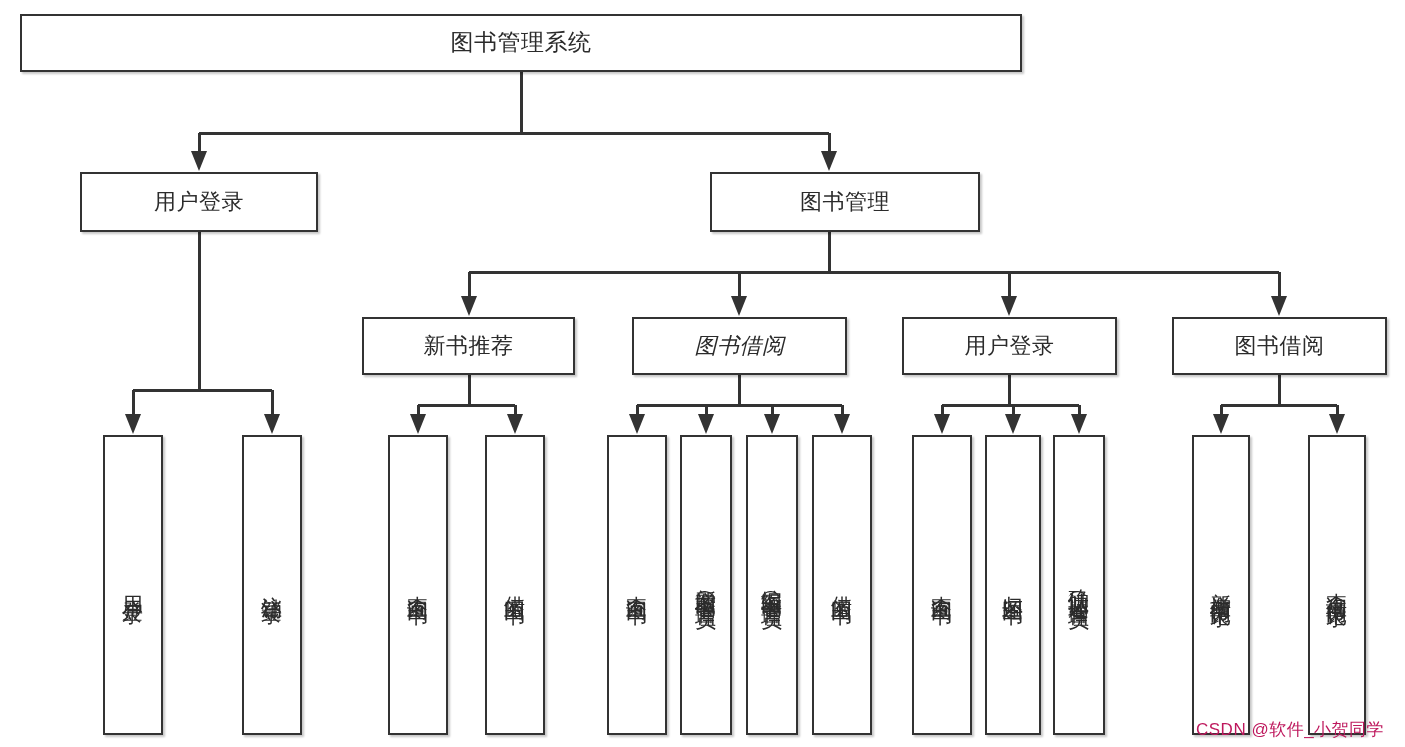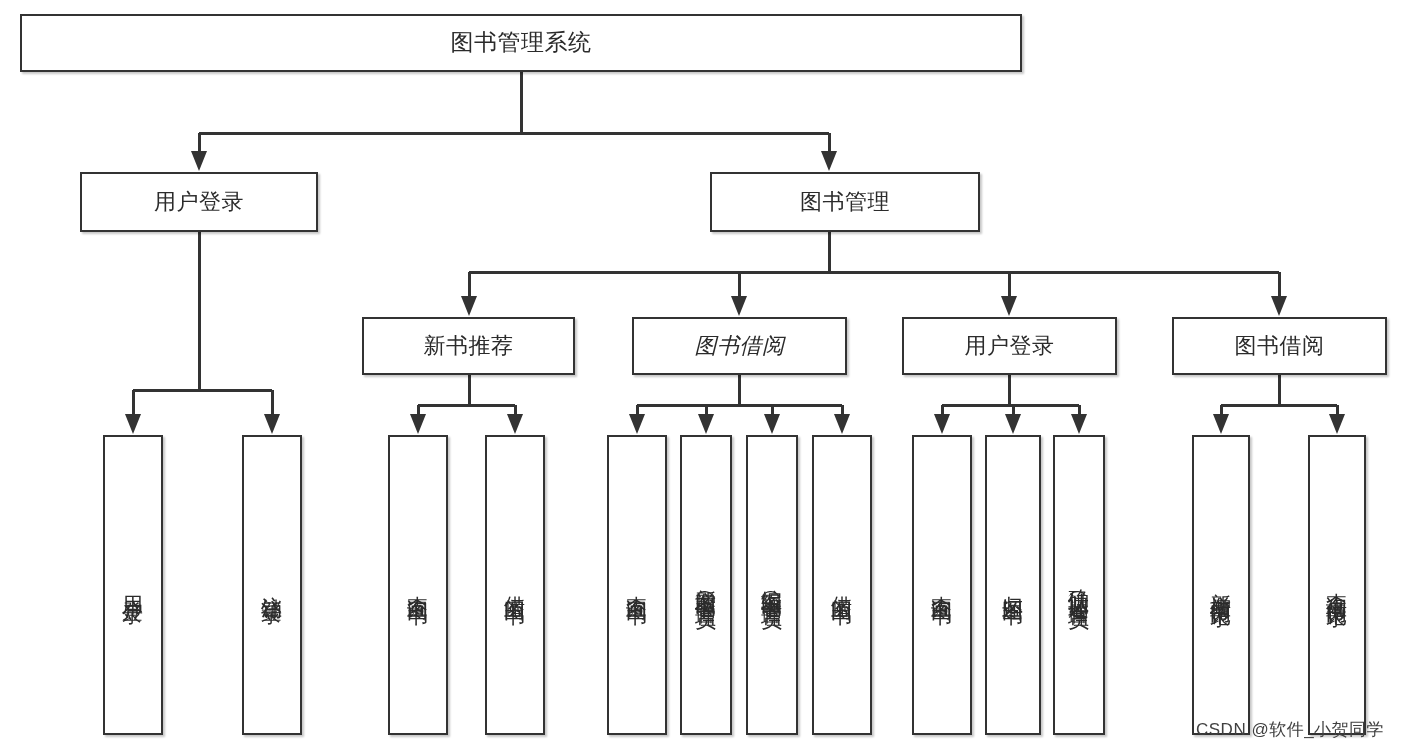--- a/index.html
+++ b/index.html
@@ -185,15 +185,15 @@
         <span class="node-label vertical">确认归还（管理员）</span>
       </div>
       <div class="node-box" style="left: 1192px; top: 435px; width: 58px; height: 300px;">
         <span class="node-label vertical">新增借阅记录</span>
       </div>
       <div class="node-box" style="left: 1308px; top: 435px; width: 58px; height: 300px;">
         <span class="node-label vertical">查询借阅记录</span>
       </div>
     </div>
 
-  <div class="watermark" style="left: 1196px; top: 718px; color: #404040;">CSDN @软件_小贺同学</div>
+  <div class="watermark" style="left: 1196px; top: 718px; color: #be185d;">CSDN @软件_小贺同学</div>
 
 </div>
 
 </body></html>

